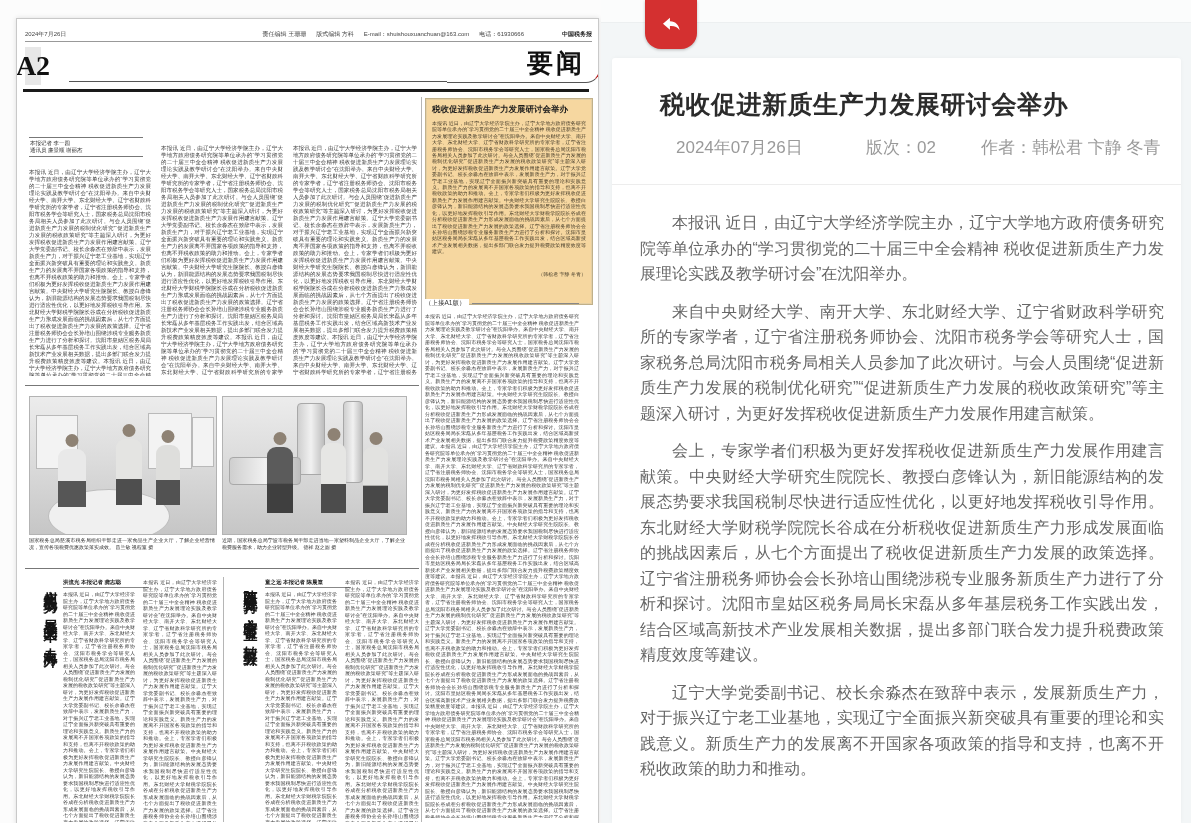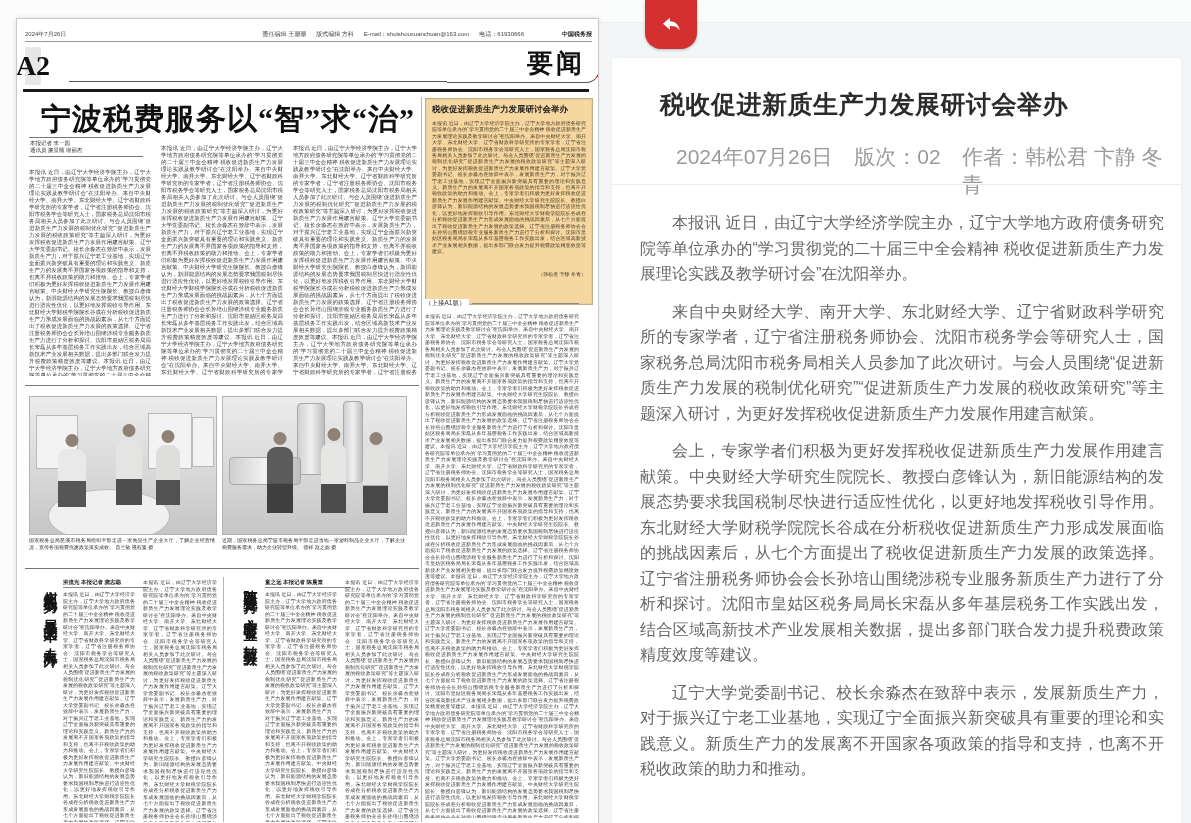--- a/index.html
+++ b/index.html
@@ -66,21 +66,21 @@
   
   .right-panel{position:absolute;left:601px;top:0;width:590px;height:823px;background:#f3f6f7;}
   .right-topstrip{position:absolute;left:0;top:0;width:590px;height:22px;background:#fbfcfc;border-bottom:1px solid #eceff0;}
   .back-btn{position:absolute;left:44px;top:0;width:52px;height:49px;background:#d43030;
             border-radius:0 0 16px 16px;display:flex;align-items:center;justify-content:center;cursor:pointer;
             box-shadow:0 1px 3px rgba(0,0,0,.25);}
   .back-btn svg{width:26px;height:26px;}
   .card{position:absolute;left:11px;top:58px;width:569px;height:765px;background:#ffffff;border-radius:3px 3px 0 0;
         box-shadow:0 0 4px rgba(0,0,0,.04);}
   .art-title{position:absolute;left:48px;top:30px;width:500px;font-size:25px;font-weight:bold;color:#2b2b2b;letter-spacing:.5px;}
-  .art-meta{position:absolute;left:64px;top:85px;width:494px;display:flex;font-size:21px;color:#9a9a9a;}
+  .art-meta{position:absolute;left:64px;top:78px;width:494px;display:flex;font-size:17px;color:#9a9a9a;}
   .art-meta .m-date{width:190px;}
   .art-meta .m-edition{width:115px;}
   .meta-divider{position:absolute;left:0;top:126px;width:569px;height:1px;background:#ededed;}
   .art-body{position:absolute;left:28px;top:152px;width:524px;font-size:16px;line-height:25.5px;color:#666;
             text-align:justify;}
   .art-body p{margin:0 0 12px 0;text-indent:2em;}
 </style>
 </head>
 <body>
 
@@ -98,21 +98,20 @@
           <span>电话：61930666</span>
         </span>
         <span class="paper-name">中国税务报</span>
       </div>
 
       <div class="pageno">A2</div>
       <div class="pageno-rule"></div>
       <div class="section-tab">要闻</div>
       <div class="black-rule"></div>
 
-      <div class="lead-headline">宁波税费服务以“智”求“治”</div>
       <div class="lead-byline">
         <div>本报记者 李一园</div>
         <div>通讯员 廉景顺 谢丽杰</div>
       </div>
       <div class="col micro" style="left:12px;top:150px;width:122px;height:207px;">本报讯 近日，由辽宁大学经济学院主办，辽宁大学地方政府债务研究院等单位承办的“学习贯彻党的二十届三中全会精神 税收促进新质生产力发展理论实践及教学研讨会”在沈阳举办。来自中央财经大学、南开大学、东北财经大学、辽宁省财政科学研究所的专家学者，辽宁省注册税务师协会、沈阳市税务学会等研究人士，国家税务总局沈阳市税务局相关人员参加了此次研讨。与会人员围绕“促进新质生产力发展的税制优化研究”“促进新质生产力发展的税收政策研究”等主题深入研讨，为更好发挥税收促进新质生产力发展作用建言献策。辽宁大学党委副书记、校长余淼杰在致辞中表示，发展新质生产力，对于振兴辽宁老工业基地，实现辽宁全面振兴新突破具有重要的理论和实践意义。新质生产力的发展离不开国家各项政策的指导和支持，也离不开税收政策的助力和推动。会上，专家学者们积极为更好发挥税收促进新质生产力发展作用建言献策。中央财经大学研究生院院长、教授白彦锋认为，新旧能源结构的发展态势要求我国税制尽快进行适应性优化，以更好地发挥税收引导作用。东北财经大学财税学院院长谷成在分析税收促进新质生产力形成发展面临的挑战因素后，从七个方面提出了税收促进新质生产力发展的政策选择。辽宁省注册税务师协会会长孙培山围绕涉税专业服务新质生产力进行了分析和探讨。沈阳市皇姑区税务局局长宋磊从多年基层税务工作实践出发，结合区域高新技术产业发展相关数据，提出多部门联合发力提升税费政策精度效度等建议。本报讯 近日，由辽宁大学经济学院主办，辽宁大学地方政府债务研究院等单位承办的“学习贯彻党的二十届三中全会精神 税收促进新质生产力发展理论实践及教学研讨会”在沈阳举办。来自中央财经大学、南开大学、东北财经大学、辽宁省财政科学研究所的专家学者，辽宁省注册税务师协会、沈阳市税务学会等研究人士，国家税务总局沈阳市税务局相关人员参加了此次研讨。与会人员围绕“促进新质生产力发展的税制优化研究”“促进新质生产力发展的税收政策研究”等主题深入研讨，为更好发挥税收促进新质生产力发展作用建言献策。辽宁大学党委副书记、校长余淼杰在致辞中表示，发展新质生产力，对于振兴辽宁老工业基地，实现辽宁全面振兴新突破具有重要的理论和实践意义。新质生产力的发展离不开国家各项政策的指导和支持，也离不开税收政策的助力和推动。会上，专家学者们积极为更好发挥税收促进新质生产力发展作用建言献策。中央财经大学研究生院院长、教授白彦锋认为，新旧能源结构的发展态势要求我国税制尽快进行适应性优化，以更好地发挥税收引导作用。东北财经大学财税学院院长谷成在分析税收促进新质生产力形成发展面临的挑战因素后，从七个方面提出了税收促进新质生产力发展的政策选择。辽宁省注册税务师协会会长孙培山围绕涉税专业服务新质生产力进行了分析和探讨。沈阳市皇姑区税务局局长宋磊从多年基层税务工作实践出发，结合区域高新技术产业发展相关数据，提出多部门联合发力提升税费政策精度效度等建议。</div>
       <div class="col micro" style="left:144px;top:126px;width:122px;height:231px;">本报讯 近日，由辽宁大学经济学院主办，辽宁大学地方政府债务研究院等单位承办的“学习贯彻党的二十届三中全会精神 税收促进新质生产力发展理论实践及教学研讨会”在沈阳举办。来自中央财经大学、南开大学、东北财经大学、辽宁省财政科学研究所的专家学者，辽宁省注册税务师协会、沈阳市税务学会等研究人士，国家税务总局沈阳市税务局相关人员参加了此次研讨。与会人员围绕“促进新质生产力发展的税制优化研究”“促进新质生产力发展的税收政策研究”等主题深入研讨，为更好发挥税收促进新质生产力发展作用建言献策。辽宁大学党委副书记、校长余淼杰在致辞中表示，发展新质生产力，对于振兴辽宁老工业基地，实现辽宁全面振兴新突破具有重要的理论和实践意义。新质生产力的发展离不开国家各项政策的指导和支持，也离不开税收政策的助力和推动。会上，专家学者们积极为更好发挥税收促进新质生产力发展作用建言献策。中央财经大学研究生院院长、教授白彦锋认为，新旧能源结构的发展态势要求我国税制尽快进行适应性优化，以更好地发挥税收引导作用。东北财经大学财税学院院长谷成在分析税收促进新质生产力形成发展面临的挑战因素后，从七个方面提出了税收促进新质生产力发展的政策选择。辽宁省注册税务师协会会长孙培山围绕涉税专业服务新质生产力进行了分析和探讨。沈阳市皇姑区税务局局长宋磊从多年基层税务工作实践出发，结合区域高新技术产业发展相关数据，提出多部门联合发力提升税费政策精度效度等建议。本报讯 近日，由辽宁大学经济学院主办，辽宁大学地方政府债务研究院等单位承办的“学习贯彻党的二十届三中全会精神 税收促进新质生产力发展理论实践及教学研讨会”在沈阳举办。来自中央财经大学、南开大学、东北财经大学、辽宁省财政科学研究所的专家学者，辽宁省注册税务师协会、沈阳市税务学会等研究人士，国家税务总局沈阳市税务局相关人员参加了此次研讨。与会人员围绕“促进新质生产力发展的税制优化研究”“促进新质生产力发展的税收政策研究”等主题深入研讨，为更好发挥税收促进新质生产力发展作用建言献策。辽宁大学党委副书记、校长余淼杰在致辞中表示，发展新质生产力，对于振兴辽宁老工业基地，实现辽宁全面振兴新突破具有重要的理论和实践意义。新质生产力的发展离不开国家各项政策的指导和支持，也离不开税收政策的助力和推动。会上，专家学者们积极为更好发挥税收促进新质生产力发展作用建言献策。中央财经大学研究生院院长、教授白彦锋认为，新旧能源结构的发展态势要求我国税制尽快进行适应性优化，以更好地发挥税收引导作用。东北财经大学财税学院院长谷成在分析税收促进新质生产力形成发展面临的挑战因素后，从七个方面提出了税收促进新质生产力发展的政策选择。辽宁省注册税务师协会会长孙培山围绕涉税专业服务新质生产力进行了分析和探讨。沈阳市皇姑区税务局局长宋磊从多年基层税务工作实践出发，结合区域高新技术产业发展相关数据，提出多部门联合发力提升税费政策精度效度等建议。</div>
       <div class="col micro" style="left:276px;top:126px;width:124px;height:231px;">本报讯 近日，由辽宁大学经济学院主办，辽宁大学地方政府债务研究院等单位承办的“学习贯彻党的二十届三中全会精神 税收促进新质生产力发展理论实践及教学研讨会”在沈阳举办。来自中央财经大学、南开大学、东北财经大学、辽宁省财政科学研究所的专家学者，辽宁省注册税务师协会、沈阳市税务学会等研究人士，国家税务总局沈阳市税务局相关人员参加了此次研讨。与会人员围绕“促进新质生产力发展的税制优化研究”“促进新质生产力发展的税收政策研究”等主题深入研讨，为更好发挥税收促进新质生产力发展作用建言献策。辽宁大学党委副书记、校长余淼杰在致辞中表示，发展新质生产力，对于振兴辽宁老工业基地，实现辽宁全面振兴新突破具有重要的理论和实践意义。新质生产力的发展离不开国家各项政策的指导和支持，也离不开税收政策的助力和推动。会上，专家学者们积极为更好发挥税收促进新质生产力发展作用建言献策。中央财经大学研究生院院长、教授白彦锋认为，新旧能源结构的发展态势要求我国税制尽快进行适应性优化，以更好地发挥税收引导作用。东北财经大学财税学院院长谷成在分析税收促进新质生产力形成发展面临的挑战因素后，从七个方面提出了税收促进新质生产力发展的政策选择。辽宁省注册税务师协会会长孙培山围绕涉税专业服务新质生产力进行了分析和探讨。沈阳市皇姑区税务局局长宋磊从多年基层税务工作实践出发，结合区域高新技术产业发展相关数据，提出多部门联合发力提升税费政策精度效度等建议。本报讯 近日，由辽宁大学经济学院主办，辽宁大学地方政府债务研究院等单位承办的“学习贯彻党的二十届三中全会精神 税收促进新质生产力发展理论实践及教学研讨会”在沈阳举办。来自中央财经大学、南开大学、东北财经大学、辽宁省财政科学研究所的专家学者，辽宁省注册税务师协会、沈阳市税务学会等研究人士，国家税务总局沈阳市税务局相关人员参加了此次研讨。与会人员围绕“促进新质生产力发展的税制优化研究”“促进新质生产力发展的税收政策研究”等主题深入研讨，为更好发挥税收促进新质生产力发展作用建言献策。辽宁大学党委副书记、校长余淼杰在致辞中表示，发展新质生产力，对于振兴辽宁老工业基地，实现辽宁全面振兴新突破具有重要的理论和实践意义。新质生产力的发展离不开国家各项政策的指导和支持，也离不开税收政策的助力和推动。会上，专家学者们积极为更好发挥税收促进新质生产力发展作用建言献策。中央财经大学研究生院院长、教授白彦锋认为，新旧能源结构的发展态势要求我国税制尽快进行适应性优化，以更好地发挥税收引导作用。东北财经大学财税学院院长谷成在分析税收促进新质生产力形成发展面临的挑战因素后，从七个方面提出了税收促进新质生产力发展的政策选择。辽宁省注册税务师协会会长孙培山围绕涉税专业服务新质生产力进行了分析和探讨。沈阳市皇姑区税务局局长宋磊从多年基层税务工作实践出发，结合区域高新技术产业发展相关数据，提出多部门联合发力提升税费政策精度效度等建议。</div>
 
       <div class="hrule" style="left:8px;top:366px;width:394px;background:#777;"></div>
 

